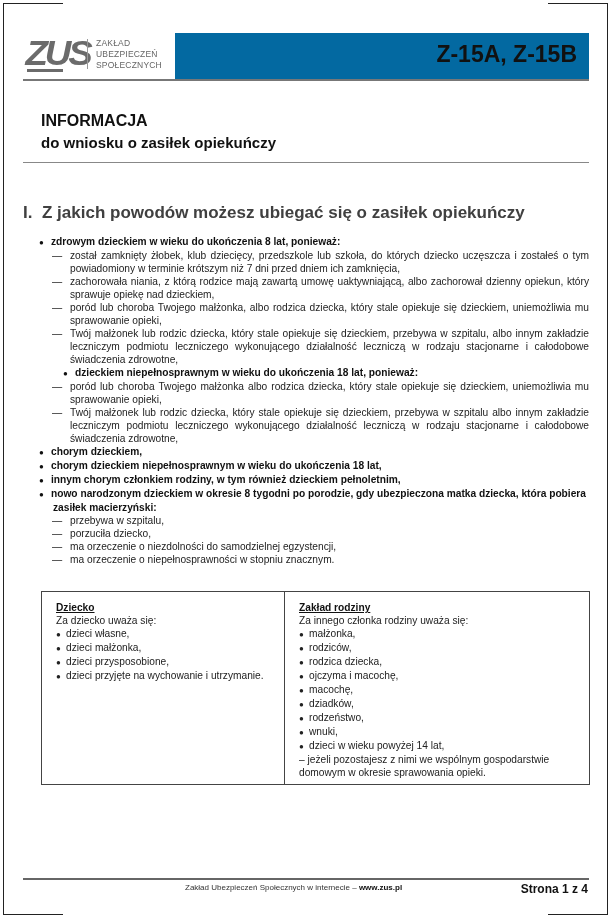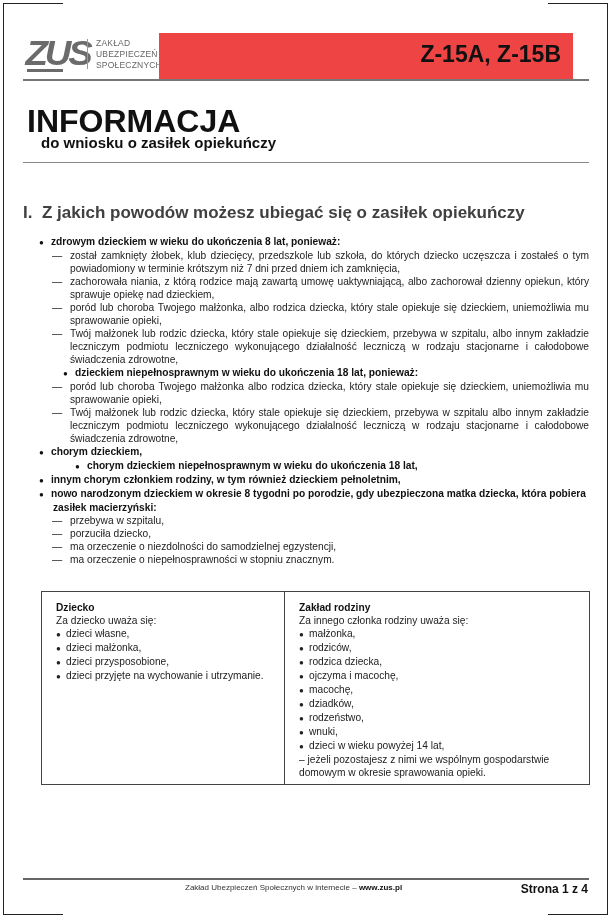--- a/index.html
+++ b/index.html
@@ -12,44 +12,44 @@
   .frame-bl { position:absolute; left:3px; top:914px; width:60px; height:1px; background:#222; }
   .frame-br { position:absolute; left:548px; top:914px; width:60px; height:1px; background:#222; }
 
   .header { position:absolute; left:23px; top:33px; width:566px; height:37px; }
   .logo { position:absolute; left:0; top:0; width:152px; height:47px; }
   .logo-mark { position:absolute; left:4px; top:3px; font-family:"Liberation Sans", sans-serif; font-weight:bold; font-style:italic;
                font-size:35px; letter-spacing:-3px; color:#6b6b6b; line-height:34px; transform:scaleX(1.05); }
   .logo-mark-underline { position:absolute; left:4px; top:36px; width:36px; height:3px; background:#6b6b6b; }
   .logo-sep { position:absolute; left:64px; top:6px; width:1px; height:30px; background:#999; }
   .logo-text { position:absolute; left:73px; top:5px; font-size:8.5px; line-height:11px; color:#666; letter-spacing:0.2px; }
-  .code-band { position:absolute; left:136px; top:0; width:414px; height:46px; background:#ef4444; }
+  .code-band { position:absolute; left:152px; top:0; width:414px; height:46px; background:#0369a1; }
   .code { position:absolute; right:12px; top:8px; font-size:23px; font-weight:bold; color:#111; }
   .header-rule { position:absolute; left:0; top:46px; width:566px; height:2px; background:#777; }
 
-  .title { position:absolute; left:27px; top:107px; font-size:32px; font-weight:bold; color:#111; line-height:28px; }
+  .title { position:absolute; left:41px; top:107px; font-size:16px; font-weight:bold; color:#111; line-height:28px; }
   .subtitle { position:absolute; left:41px; top:133px; font-size:15px; font-weight:bold; color:#111; line-height:20px; }
   .title-rule { position:absolute; left:23px; top:162px; width:566px; height:1px; background:#888; }
 
   .section { position:absolute; left:23px; top:203px; font-size:17px; font-weight:bold; color:#404040; }
   .section .num { display:inline-block; width:19px; }
 
   .body { position:absolute; left:41px; top:235px; width:548px; font-size:10.2px; line-height:13px; color:#222; }
   .body p { margin:0; }
   .b-item { position:relative; padding-left:0; font-weight:bold; color:#111; }
   .b-item .dot { display:inline-block; width:12px; margin-left:-2px; }
   .d-item { position:relative; padding-left:29px; text-align:justify; }
   .d-item .dash { position:absolute; left:11px; top:0; }
 
   .table { position:absolute; left:41px; top:591px; width:547px; height:192px; border:1px solid #444; }
   .table .col { position:absolute; top:0; height:192px; }
   .table .col1 { left:0; width:242px; border-right:1px solid #444; }
   .table .col2 { left:243px; width:304px; }
   .col-inner { padding:9px 0 0 14px; font-size:10.2px; line-height:13px; color:#222; }
-  .col-title { font-weight:bold; color:#111; }
+  .col-title { font-weight:bold; color:#111;text-decoration:underline; }
   .col-li .dot { display:inline-block; width:10px; }
 
   .footer-rule { position:absolute; left:23px; top:878px; width:566px; height:2px; background:#666; }
   .footer-text { position:absolute; left:185px; top:883px; font-size:8px; color:#333; }
   .footer-text b { color:#111; }
   .footer-page { position:absolute; right:23px; top:882px; font-size:12px; font-weight:bold; color:#111; }
 </style>
 </head>
 <body>
 
@@ -88,21 +88,21 @@
 <div class="body" id="body">
 <div class="b-item" style="padding-left: 12px; text-indent: -12px;"><span class="dot" style="width: 12px; text-indent: 0px; font-size: 8px;">●</span><span>zdrowym dzieckiem w wieku do ukończenia 8 lat, ponieważ:</span></div>
     <div class="d-item"><span class="dash">—</span><span>został zamknięty żłobek, klub dziecięcy, przedszkole lub szkoła, do których dziecko uczęszcza i zostałeś o tym powiadomiony w terminie krótszym niż 7 dni przed dniem ich zamknięcia,</span></div>
     <div class="d-item"><span class="dash">—</span><span>zachorowała niania, z którą rodzice mają zawartą umowę uaktywniającą, albo zachorował dzienny opiekun, który sprawuje opiekę nad dzieckiem,</span></div>
     <div class="d-item"><span class="dash">—</span><span>poród lub choroba Twojego małżonka, albo rodzica dziecka, który stale opiekuje się dzieckiem, uniemożliwia mu sprawowanie opieki,</span></div>
     <div class="d-item"><span class="dash">—</span><span>Twój małżonek lub rodzic dziecka, który stale opiekuje się dzieckiem, przebywa w szpitalu, albo innym zakładzie leczniczym podmiotu leczniczego wykonującego działalność leczniczą w rodzaju stacjonarne i całodobowe świadczenia zdrowotne,</span></div>
     <div class="b-item" style="padding-left: 12px; text-indent: -12px; margin-left: 24px;"><span class="dot" style="width: 12px; text-indent: 0px; font-size: 8px;">●</span><span>dzieckiem niepełnosprawnym w wieku do ukończenia 18 lat, ponieważ:</span></div>
     <div class="d-item"><span class="dash">—</span><span>poród lub choroba Twojego małżonka albo rodzica dziecka, który stale opiekuje się dzieckiem, uniemożliwia mu sprawowanie opieki,</span></div>
     <div class="d-item"><span class="dash">—</span><span>Twój małżonek lub rodzic dziecka, który stale opiekuje się dzieckiem, przebywa w szpitalu albo innym zakładzie leczniczym podmiotu leczniczego wykonującego działalność leczniczą w rodzaju stacjonarne i całodobowe świadczenia zdrowotne,</span></div>
     <div class="b-item" style="padding-left: 12px; text-indent: -12px;"><span class="dot" style="width: 12px; text-indent: 0px; font-size: 8px;">●</span><span>chorym dzieckiem,</span></div>
-    <div class="b-item" style="padding-left: 12px; text-indent: -12px; margin-left: 36px;"><span class="dot" style="width: 12px; text-indent: 0px; font-size: 8px;">●</span><span>chorym dzieckiem niepełnosprawnym w wieku do ukończenia 18 lat,</span></div>
+    <div class="b-item" style="padding-left: 12px; text-indent: -12px;"><span class="dot" style="width: 12px; text-indent: 0px; font-size: 8px;">●</span><span>chorym dzieckiem niepełnosprawnym w wieku do ukończenia 18 lat,</span></div>
     <div class="b-item" style="padding-left: 12px; text-indent: -12px;"><span class="dot" style="width: 12px; text-indent: 0px; font-size: 8px;">●</span><span>innym chorym członkiem rodziny, w tym również dzieckiem pełnoletnim,</span></div>
     <div class="b-item" style="padding-left: 12px; text-indent: -12px;"><span class="dot" style="width: 12px; text-indent: 0px; font-size: 8px;">●</span><span>nowo narodzonym dzieckiem w okresie 8 tygodni po porodzie, gdy ubezpieczona matka dziecka, która pobiera zasiłek macierzyński:</span></div>
     <div class="d-item"><span class="dash">—</span><span>przebywa w szpitalu,</span></div>
     <div class="d-item"><span class="dash">—</span><span>porzuciła dziecko,</span></div>
     <div class="d-item"><span class="dash">—</span><span>ma orzeczenie o niezdolności do samodzielnej egzystencji,</span></div>
     <div class="d-item"><span class="dash">—</span><span>ma orzeczenie o niepełnosprawności w stopniu znacznym.</span></div>
   </div>
 
 <div class="table">
   <div class="col col1">

